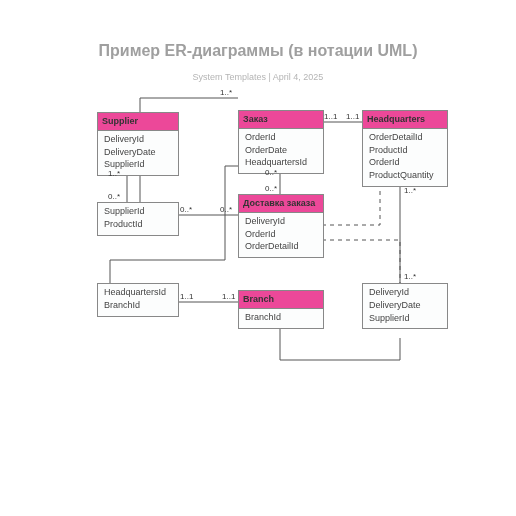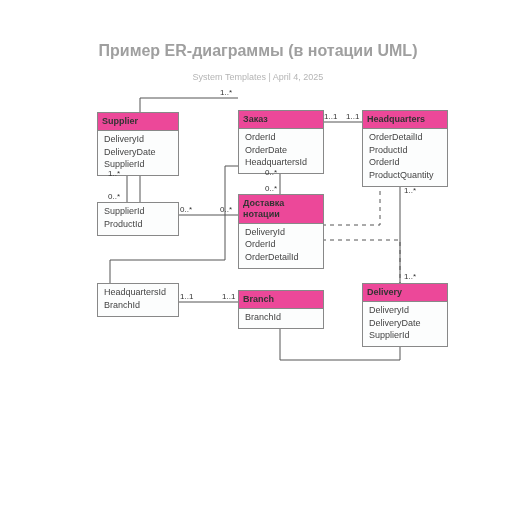--- a/index.html
+++ b/index.html
@@ -76,21 +76,21 @@
 <div class="entity" style="left:238px;top:110px;width:84px">
   <div class="hdr">Заказ</div>
   <div class="body">
     <div>OrderId</div>
     <div>OrderDate</div>
     <div>HeadquartersId</div>
   </div>
 </div>
 
 <div class="entity" style="left:238px;top:194px;width:84px">
-  <div class="hdr">Доставка нотации</div>
+  <div class="hdr">Доставка заказа</div>
   <div class="body">
     <div>DeliveryId</div>
     <div>OrderId</div>
     <div>OrderDetailId</div>
   </div>
 </div>
 
 <div class="entity" style="left:238px;top:290px;width:84px">
   <div class="hdr">Branch</div>
   <div class="body">
@@ -102,21 +102,20 @@
   <div class="hdr">Headquarters</div>
   <div class="body">
     <div>OrderDetailId</div>
     <div>ProductId</div>
     <div>OrderId</div>
     <div>ProductQuantity</div>
   </div>
 </div>
 
 <div class="entity" style="left:362px;top:283px;width:84px">
-  <div class="hdr">Delivery</div>
   <div class="body">
     <div>DeliveryId</div>
     <div>DeliveryDate</div>
     <div>SupplierId</div>
   </div>
 </div>
 
 <span class="lbl" style="left:108px;top:169px">1..*</span>
 <span class="lbl" style="left:108px;top:192px">0..*</span>
 <span class="lbl" style="left:180px;top:205px">0..*</span>

